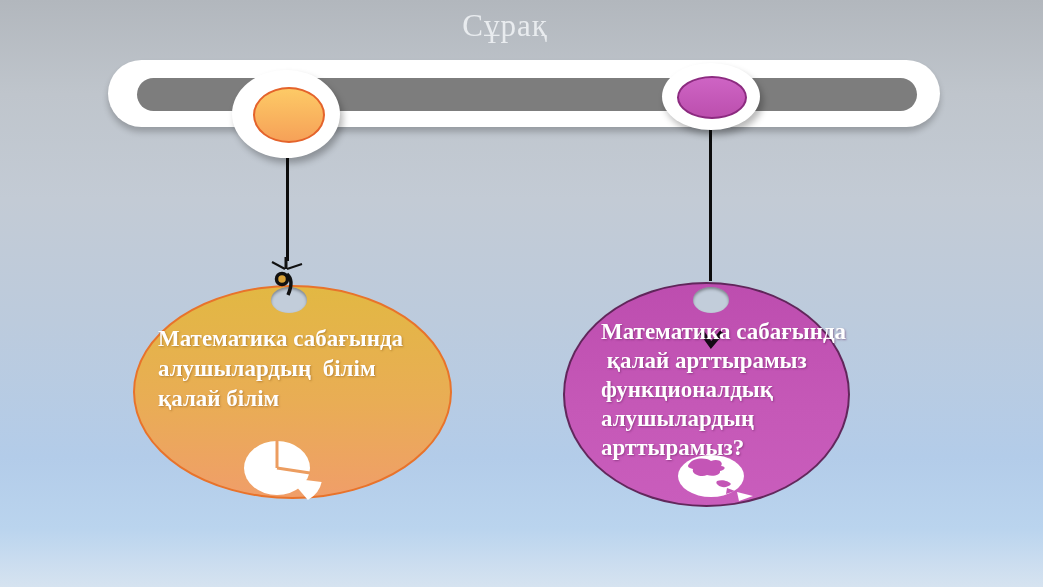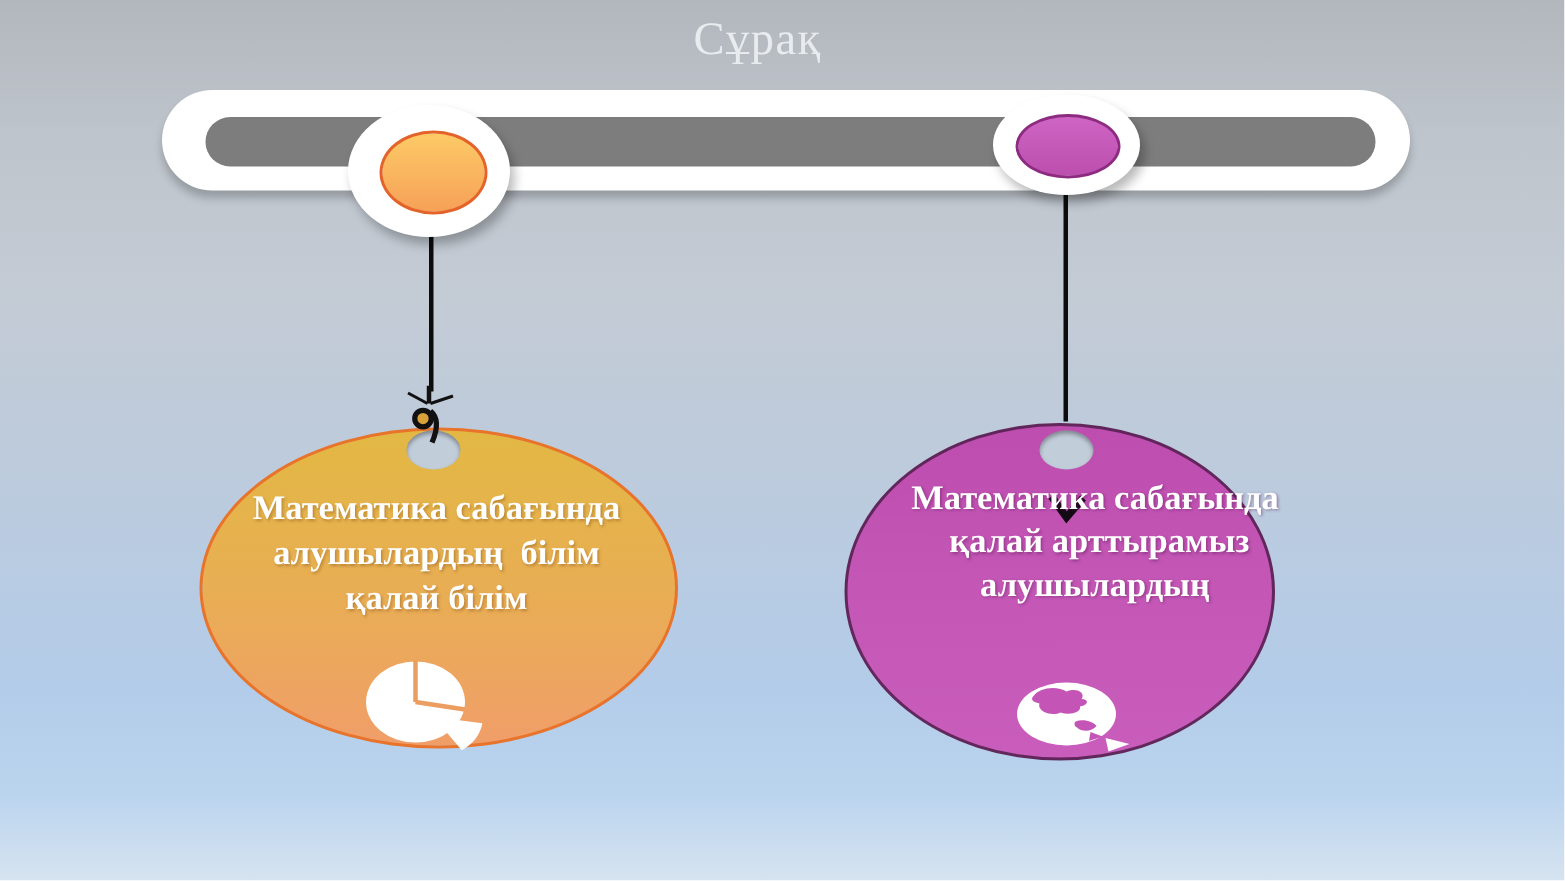--- a/index.html
+++ b/index.html
@@ -60,21 +60,21 @@
     border:2px solid rgba(80,30,75,0.85);
   }
   .hole{
     position:absolute;width:36px;height:26px;border-radius:50%;
     background:#c2cdda;
     box-shadow:inset 0 2px 3px rgba(0,0,0,0.35);
   }
   .hole-left{left:271px;top:287px;}
   .hole-right{left:693px;top:287px;}
   .bubble-text{
-    position:absolute;color:#ffffff;font-weight:bold;font-size:23px;text-align:center;
+    position:absolute;color:#ffffff;font-weight:bold;font-size:23px;
   }
   .text-left{left:158px;top:324px;width:266px;line-height:30px;
     text-shadow:1px 1px 2px rgba(130,80,25,0.45);}
   .text-right{left:601px;top:317px;width:258px;line-height:29px;
     text-shadow:1px 1px 2px rgba(90,25,85,0.45);}
   .bubble-line{display:block;white-space:pre;}
   .icon-svg{position:absolute;}
   .knot-svg{left:270px;top:257px;width:36px;height:48px;}
   .hook-svg{left:698px;top:329px;width:28px;height:22px;}
   .pie-svg{left:243px;top:436px;width:92px;height:66px;}
@@ -118,21 +118,23 @@
 
   <div class="bubble-text text-left">
     <span class="bubble-line">Математика сабағында</span>
     <span class="bubble-line">алушылардың  білім</span>
     <span class="bubble-line">қалай білім</span>
   </div>
 
   <div class="bubble-text text-right">
     <span class="bubble-line">Математика сабағында</span>
     <span class="bubble-line"> қалай арттырамыз</span>
+    <span class="bubble-line">функционалдық</span>
     <span class="bubble-line">алушылардың</span>
+    <span class="bubble-line">арттырамыз?</span>
   </div>
 
   <svg class="icon-svg pie-svg" viewBox="0 0 92 66">
     <ellipse cx="34" cy="32" rx="33" ry="27" fill="#ffffff"></ellipse>
     <line x1="34" y1="32" x2="34" y2="4" stroke="#ec9d60" stroke-width="3"></line>
     <line x1="34" y1="32" x2="67" y2="37" stroke="#ec9d60" stroke-width="3"></line>
     <path d="M46,42 L78.6,46.1 A33,27 0 0 1 64.9,64.1 Z" fill="#ffffff"></path>
   </svg>
 
   <svg class="icon-svg globe-svg" viewBox="0 0 78 48">

